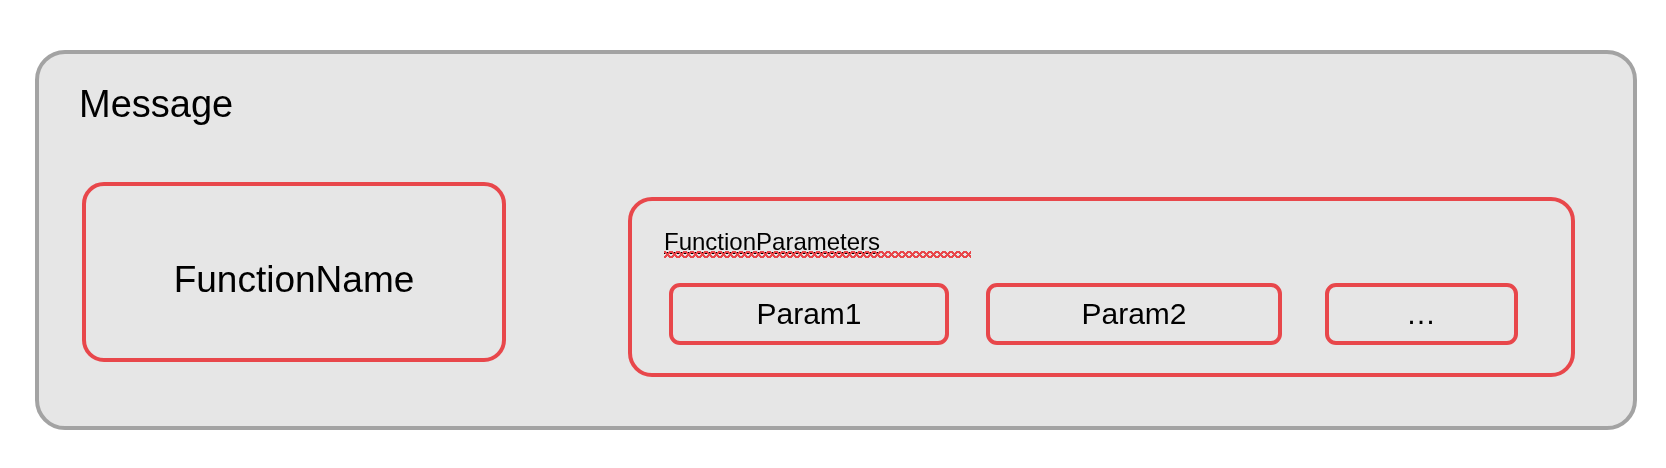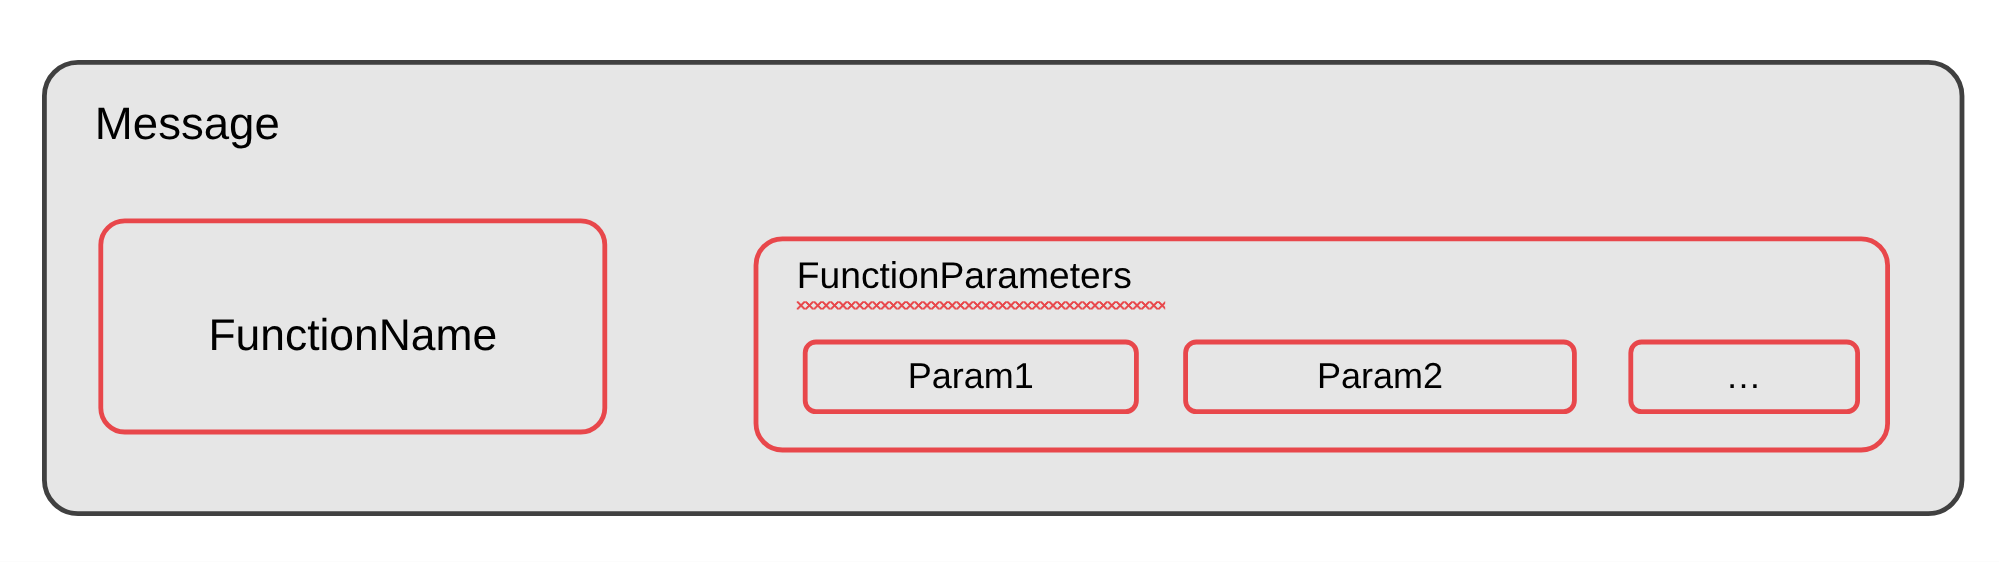--- a/index.html
+++ b/index.html
@@ -20,21 +20,21 @@
 
   
   .message-box {
     position: absolute;
     left: 35px;
     top: 50px;
     width: 1602px;
     height: 380px;
     box-sizing: border-box;
     background: #e6e6e6;
-    border: 4px solid #404040;
+    border: 4px solid #a3a3a3;
     border-radius: 30px;
   }
   .message-title {
     position: absolute;
     left: 40px;
     top: 28px;
     font-size: 38px;
     line-height: 44px;
     color: #000000;
     white-space: nowrap;
@@ -71,25 +71,26 @@
     width: 947px;
     height: 180px;
     box-sizing: border-box;
     background: #e6e6e6;
     border: 4px solid #e8474b;
     border-radius: 24px;
   }
   .function-params-title {
     position: absolute;
     left: 32px;
-    top: 10px;
-    font-size: 31px;
+    top: 22px;
+    font-size: 24px;
     line-height: 37px;
     color: #000000;
     white-space: nowrap;
+    text-decoration: underline;
   }
   
   .spellcheck-squiggle {
     position: absolute;
     left: 32px;
     top: 50px;
     width: 307px;
     height: 7px;
     background-image:
       linear-gradient(135deg, transparent 42%, #e8474b 42%, #e8474b 60%, transparent 60%),
@@ -111,21 +112,21 @@
     box-sizing: border-box;
     height: 62px;
     background: #e6e6e6;
     border: 4px solid #e8474b;
     border-radius: 11px;
     display: flex;
     align-items: center;
     justify-content: center;
   }
   .param-box.p1 { width: 280px; }
-  .param-box.p2 { width: 328px; margin-left: 37px; }
+  .param-box.p2 { width: 296px; margin-left: 37px; }
   .param-box.p3 { width: 193px; margin-left: 43px; }
   .param-label {
     font-size: 30px;
     line-height: 36px;
     color: #000000;
     white-space: nowrap;
     text-align: center;
   }
   .param-label.ellipsis {
     font-size: 30px;

